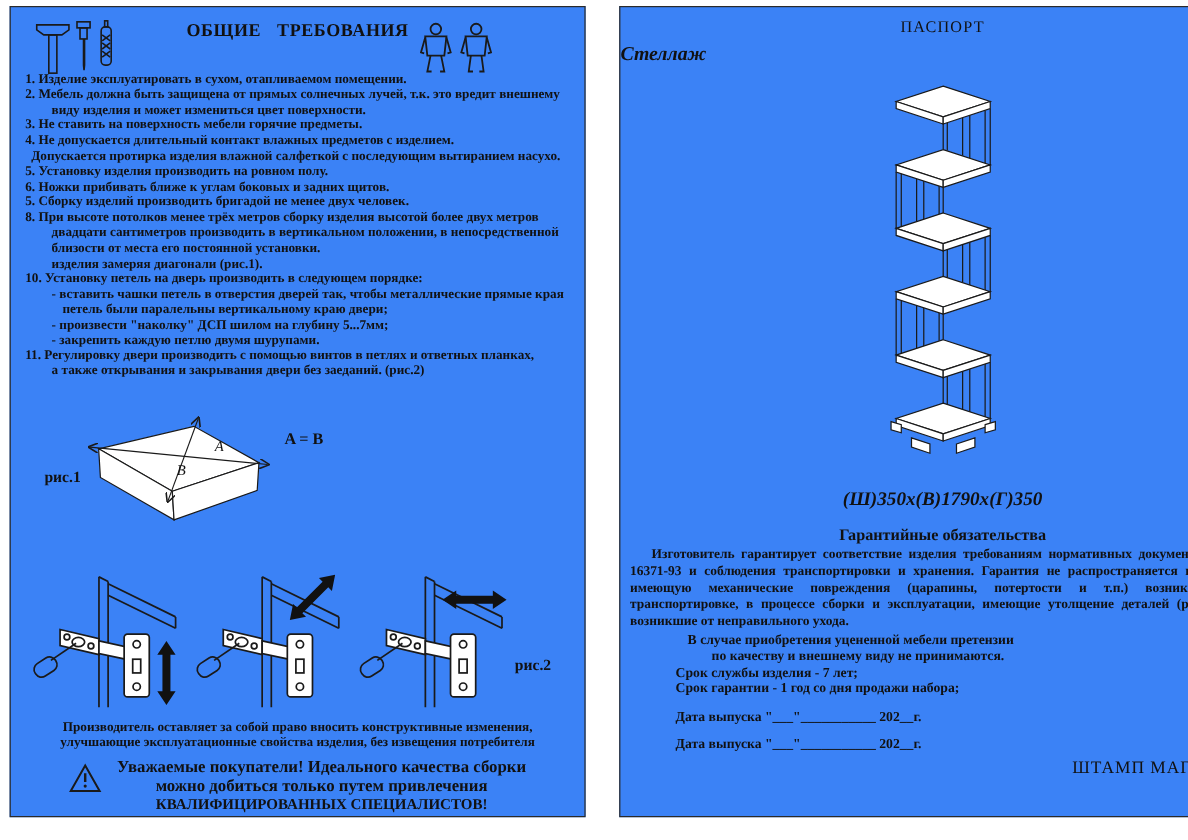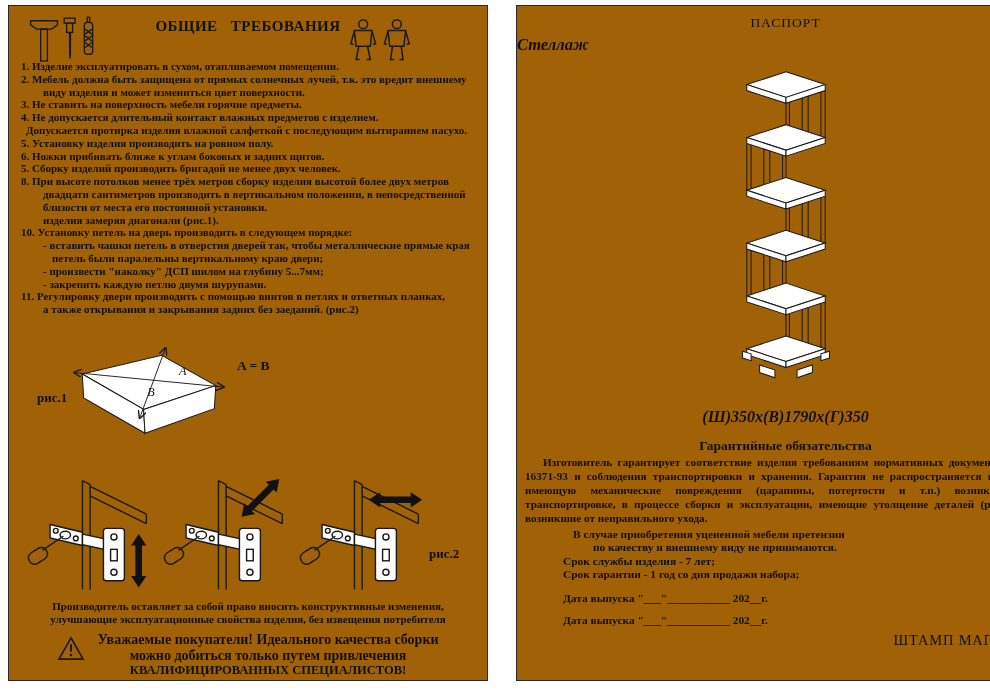--- a/index.html
+++ b/index.html
@@ -1,17 +1,17 @@
 <!DOCTYPE html>
 <html lang="ru"><head>
 <meta charset="utf-8">
 <style>
   html,body{margin:0;padding:0;background:#ffffff;}
   body{width:990px;height:700px;position:relative;font-family:"Liberation Serif","DejaVu Serif",serif;color:#111;}
-  .page{position:absolute;top:5px;height:676px;border:1.6px solid #2a2a2a;background:#a16207;box-sizing:border-box;overflow:hidden;}
+  .page{position:absolute;top:5px;height:676px;border:1.6px solid #2a2a2a;background:#3b82f6;box-sizing:border-box;overflow:hidden;}
   .page-left{left:8px;width:480px;}
   .page-right{left:516px;width:539px;}
 
   
   .lp-head{position:absolute;top:6px;left:0;width:100%;height:52px;}
   .lp-title{position:absolute;top:6px;left:0;width:100%;text-align:center;font-size:15px;font-weight:bold;letter-spacing:0.5px;word-spacing:9px;margin:0;}
   .tools-svg{position:absolute;left:16px;top:2px;}
   .persons-svg{position:absolute;left:330px;top:6px;}
 
   .req-list{position:absolute;top:54px;left:12px;width:462px;font-size:11px;font-weight:bold;line-height:12.8px;}
@@ -136,21 +136,21 @@
         <div class="req-line ind0">8. При высоте потолков менее трёх метров сборку изделия высотой более двух метров</div>
         <div class="req-line ind1">двадцати сантиметров производить в вертикальном положении, в непосредственной</div>
         <div class="req-line ind1">близости от места его постоянной установки.</div>
         <div class="req-line ind1">изделия замеряя диагонали (рис.1).</div>
         <div class="req-line ind0">10. Установку петель на дверь производить в следующем порядке:</div>
         <div class="req-line ind1">- вставить чашки петель в отверстия дверей так, чтобы металлические прямые края</div>
         <div class="req-line ind3">петель были паралельны вертикальному краю двери;</div>
         <div class="req-line ind1">- произвести "наколку" ДСП шилом на глубину 5...7мм;</div>
         <div class="req-line ind1">- закрепить каждую петлю двумя шурупами.</div>
         <div class="req-line ind0">11. Регулировку двери производить с помощью винтов в петлях и ответных планках,</div>
-        <div class="req-line ind1">а также открывания и закрывания задних без заеданий. (рис.2)</div>
+        <div class="req-line ind1">а также открывания и закрывания двери без заеданий. (рис.2)</div>
       </div>
 
     <svg class="fig1-svg" width="148" height="112" viewBox="0 0 205 155">
       <g fill="#fff" stroke="#1a1a1a" stroke-width="1.4">
         <polygon points="10,36 120,10 195,52 95,85"></polygon>
         <polygon points="10,36 95,85 97,118 12,69"></polygon>
         <polygon points="95,85 195,52 193,84 97,118"></polygon>
       </g>
       <g fill="none" stroke="#1a1a1a" stroke-width="1.3">
         <line x1="0" y1="34" x2="205" y2="54" marker-start="url(#arr)" marker-end="url(#arr)"></line>

